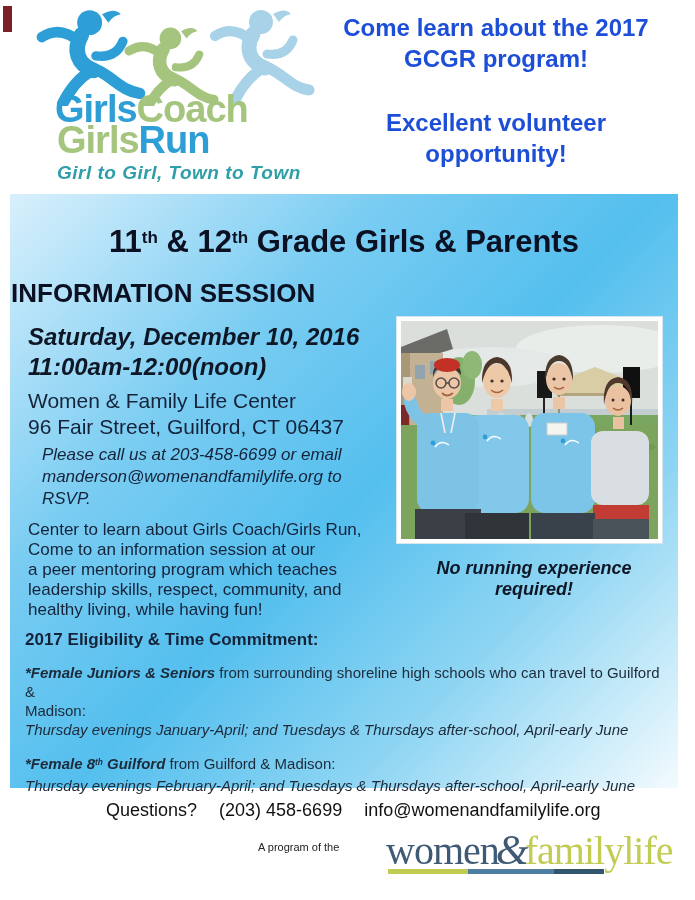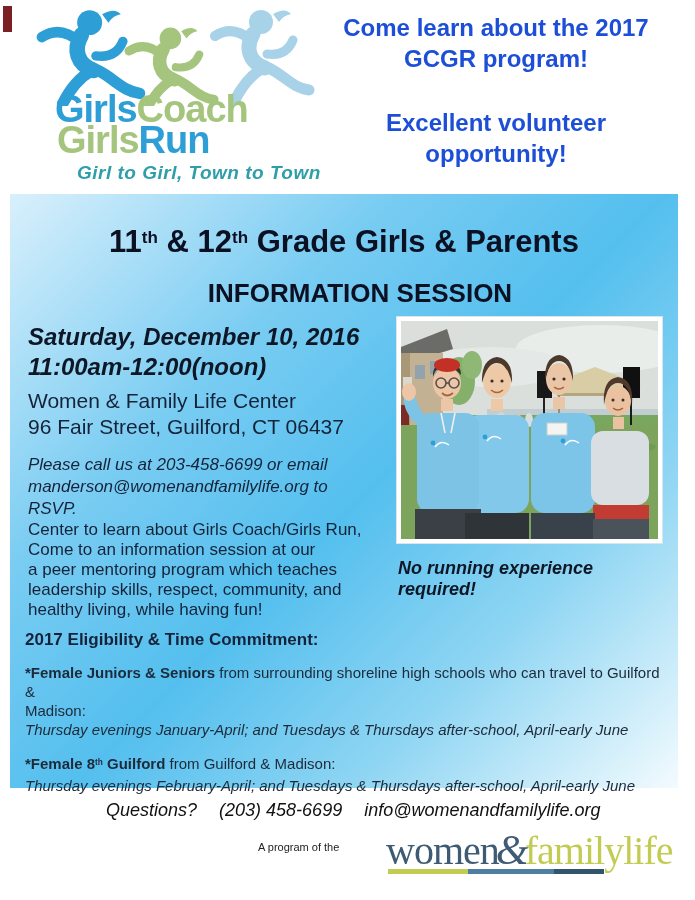--- a/index.html
+++ b/index.html
@@ -5,57 +5,57 @@
   html,body{margin:0;padding:0;background:#ffffff;}
   .page{position:relative;width:695px;height:900px;background:#ffffff;overflow:hidden;
         font-family:"Liberation Sans","DejaVu Sans",sans-serif;color:#15233a;}
 
   
   .corner-mark{position:absolute;left:3px;top:6px;width:9px;height:26px;background:#7b2125;}
   .logo-figures{position:absolute;left:25px;top:6px;width:300px;height:100px;}
   .wordmark{position:absolute;left:55px;top:94px;font-weight:bold;font-size:38px;line-height:31px;letter-spacing:-1px;}
   .wordmark .l2{margin-left:2px;}
   .c-blue{color:#2e9fd6;} .c-green{color:#a5c57e;}
-  .tagline{position:absolute;left:57px;top:162px;font-size:19px;font-style:italic;font-weight:bold;color:#2e9fa8;letter-spacing:.5px;margin-left:20px;}
+  .tagline{position:absolute;left:57px;top:162px;font-size:19px;font-style:italic;font-weight:bold;color:#2e9fa8;letter-spacing:.5px;}
 
   .announce{position:absolute;left:300px;top:12px;width:392px;text-align:center;
             font-weight:bold;font-size:24px;line-height:31px;color:#1d4ed8;}
   .announce .block2{margin-top:33px;}
 
   
   .panel{position:absolute;left:10px;top:194px;width:668px;height:594px;
          background:linear-gradient(135deg,#d9f0fc 0%,#79ccf2 30%,#54bfee 52%,#8ed5f3 74%,#f3fbfe 100%);}
   .h1{position:absolute;left:0;top:30px;width:100%;text-align:center;
       font-weight:bold;font-size:31px;color:#0b1123;}
   .h1 .sup,.supsm{font-size:0.55em;position:relative;top:-0.5em;}
-  .h2{position:absolute;left:16px;top:84px;width:100%;text-align:center;
+  .h2{position:absolute;left:1px;top:84px;width:100%;
       font-weight:bold;font-size:26px;color:#0b1123;}
 
   .dateblock{position:absolute;left:18px;top:128px;font-weight:bold;font-style:italic;
              font-size:24px;line-height:30px;color:#0e1726;}
   .venue{position:absolute;left:18px;top:194px;font-size:21px;line-height:26px;color:#15233a;}
-  .rsvp{position:absolute;left:18px;top:250px;font-style:italic;font-size:17px;line-height:22px;color:#15233a;margin-top:10px;}
+  .rsvp{position:absolute;left:32px;top:250px;font-style:italic;font-size:17px;line-height:22px;color:#15233a;}
   .desc{position:absolute;left:18px;top:326px;font-size:17px;line-height:20px;color:#15233a;}
 
   .photo{position:absolute;left:387px;top:123px;width:257px;height:218px;background:#ffffff;
          border:4px solid #ffffff;box-shadow:0 0 0 1px #d8e6ee;}
   .photo svg{display:block;}
-  .caption{position:absolute;left:388px;top:364px;width:272px;
+  .caption{position:absolute;left:388px;top:364px;width:272px;text-align:center;
            font-weight:bold;font-style:italic;font-size:18px;color:#0e1726;}
 
   .elig{position:absolute;left:15px;top:436px;width:648px;color:#1c2a3a;}
   .elig h3{margin:0 0 13px 0;font-size:17px;font-weight:bold;color:#15233a;}
   .elig p{margin:0;font-size:15px;line-height:19px;}
   .elig .sched{font-style:italic;}
   .elig .gap{height:15px;}
-  .bold{font-weight:bold;}
+  .bold{font-weight:bold;font-style:italic;}
 
   
   .questions{position:absolute;left:106px;top:800px;display:flex;gap:22px;
-             font-style:italic;font-size:18px;color:#111111;}
+             font-size:18px;color:#111111;}
   .prognote{position:absolute;left:258px;top:841px;font-size:11px;color:#222222;}
   .wfl{position:absolute;left:386px;top:830px;width:300px;height:62px;
        font-family:"Liberation Serif","DejaVu Serif",serif;}
   .wfl .wordline{font-size:40px;letter-spacing:-1px;line-height:40px;white-space:nowrap;}
   .wfl .dark{color:#3e5a74;} .wfl .lime{color:#c3cc52;}
   .wfl .amp{font-style:italic;font-size:1.06em;margin:0 -3px;color:#3e5a74;}
   .wfl-bar{position:absolute;left:2px;top:39px;height:5px;display:flex;}
   .wfl-bar .s1{width:80px;background:#c3cc52;}
   .wfl-bar .s2{width:86px;background:#4e7ea1;}
   .wfl-bar .s3{width:50px;background:#32556e;}

